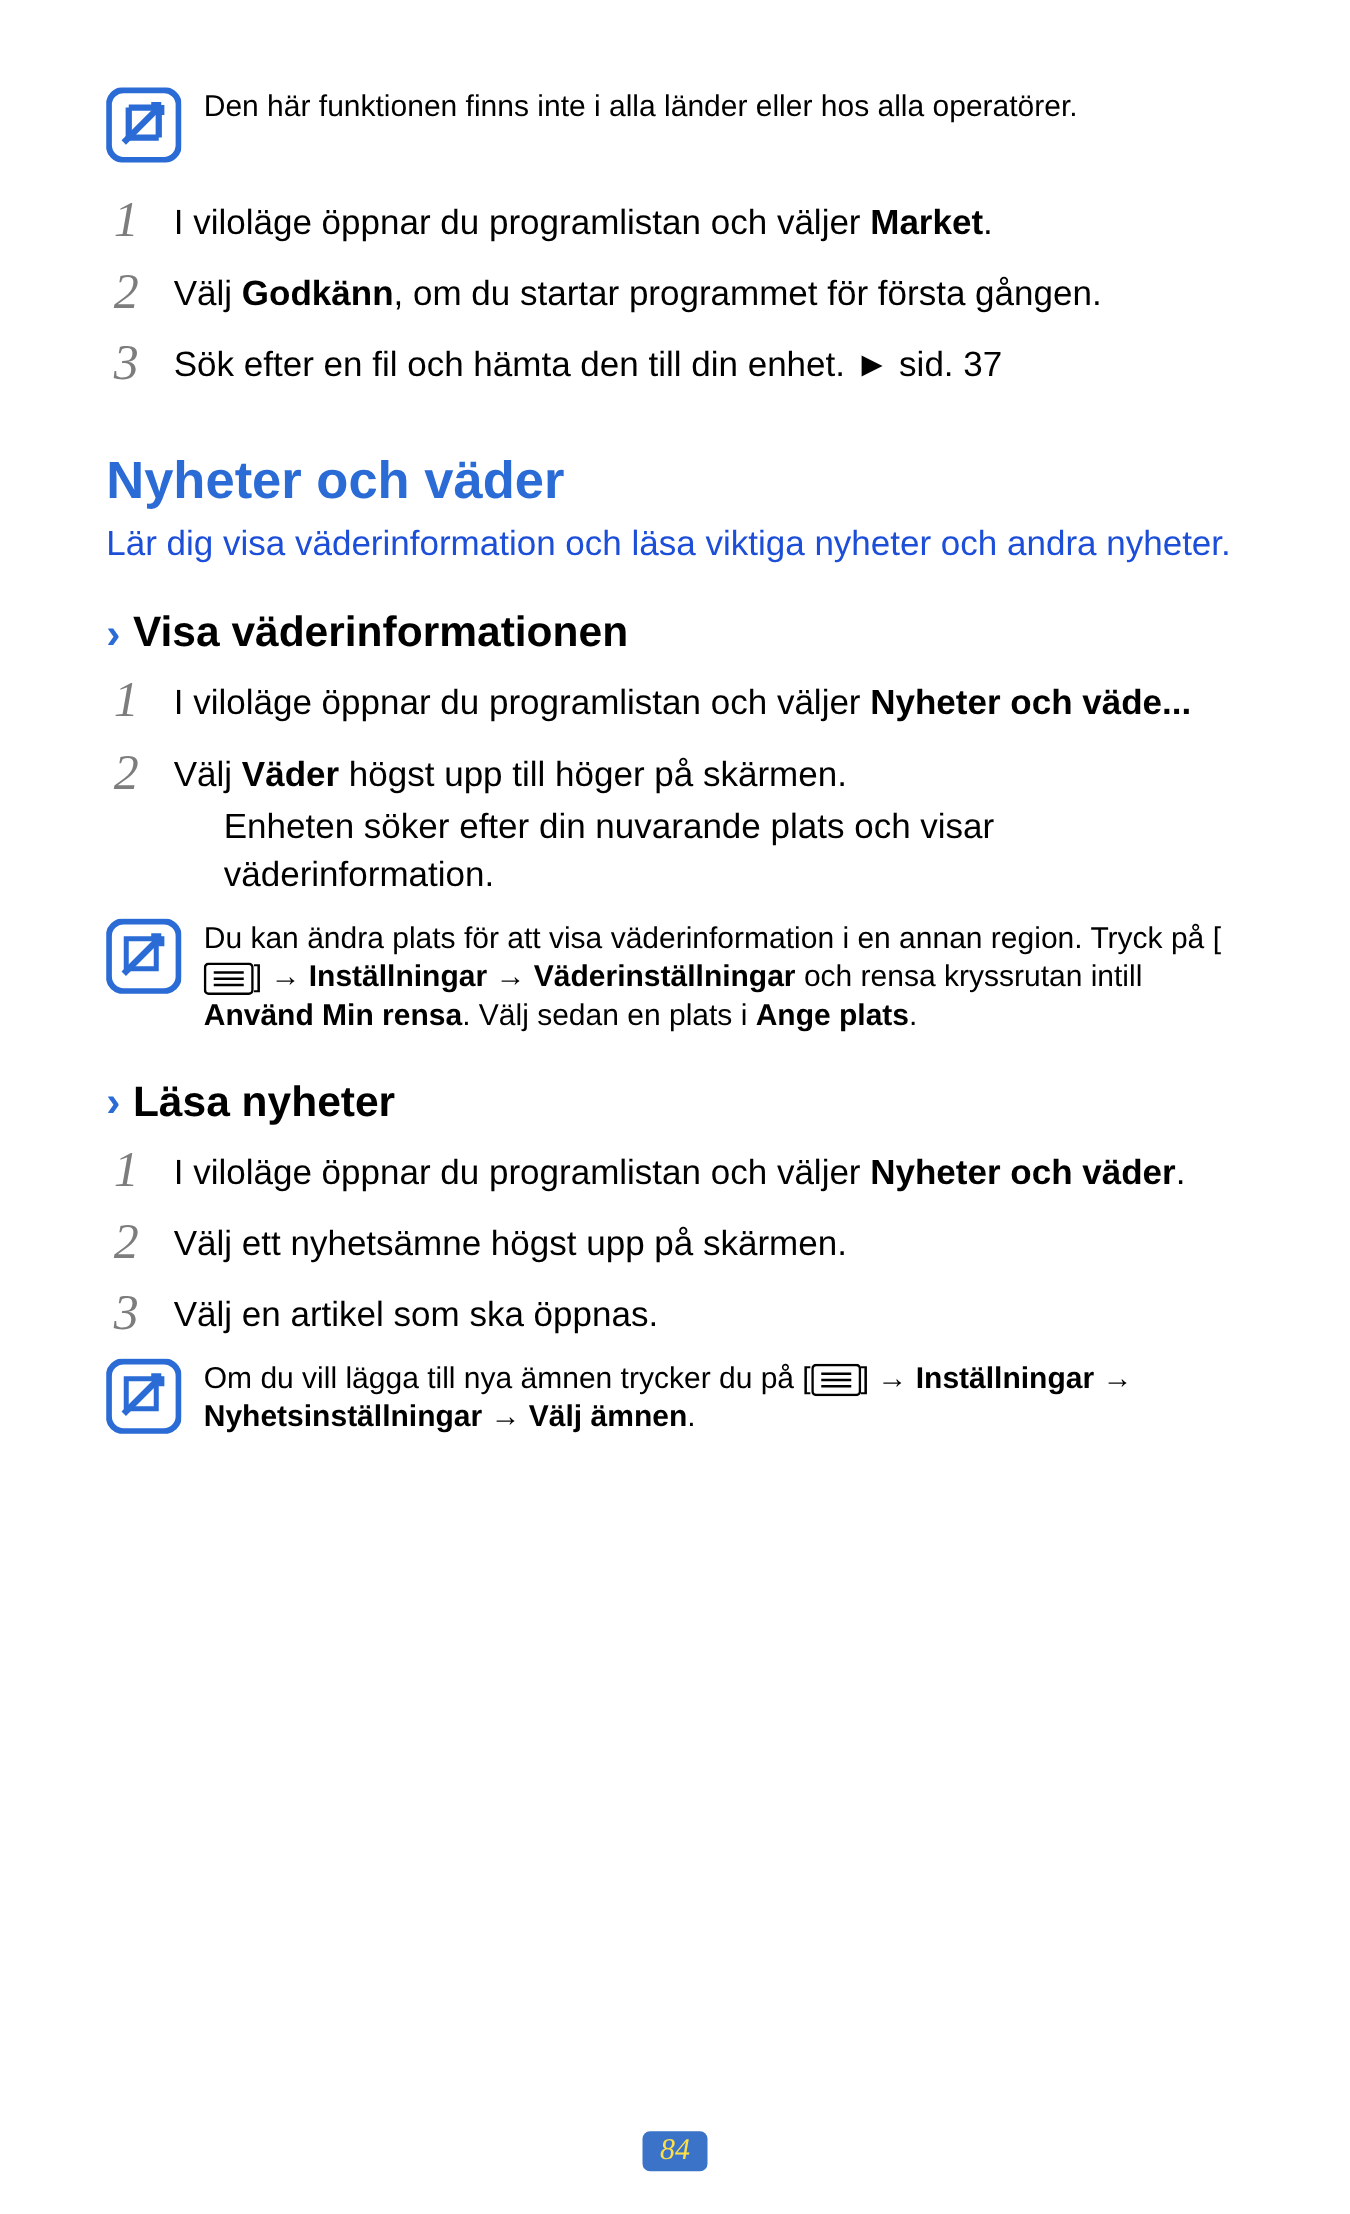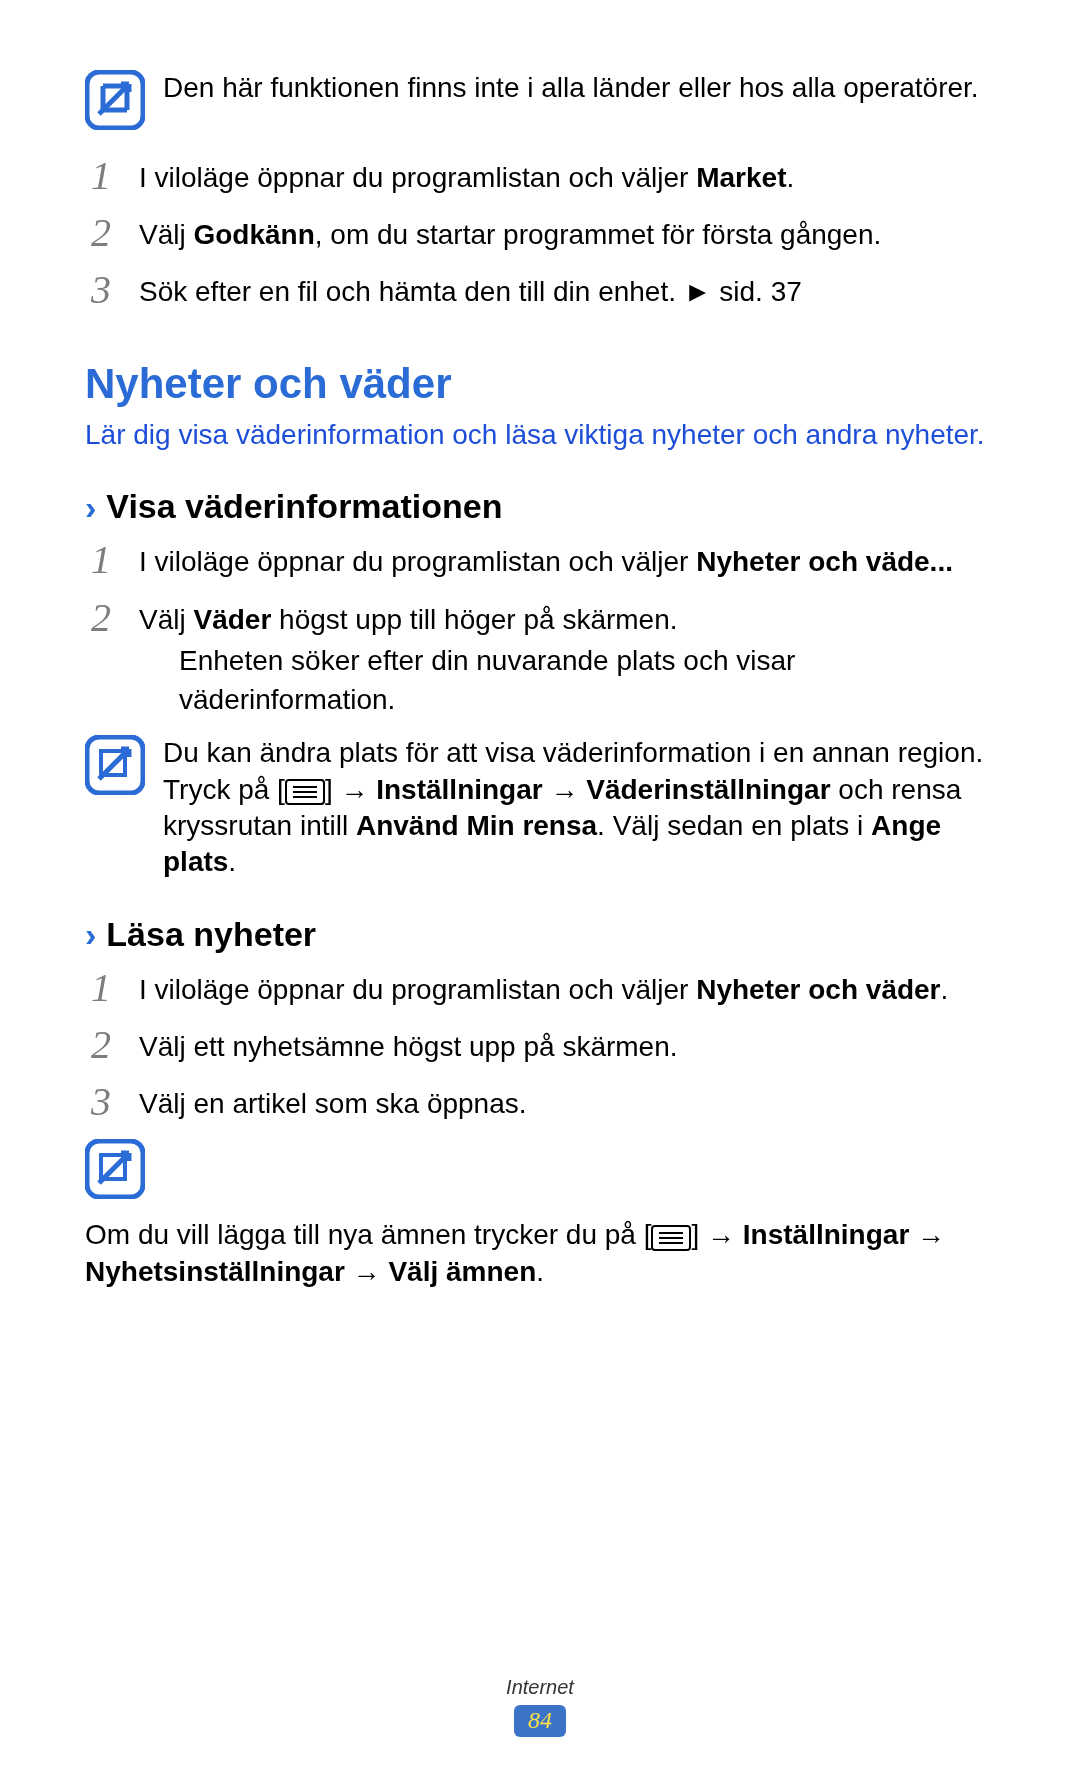--- a/index.html
+++ b/index.html
@@ -21,21 +21,21 @@
     align-items: flex-start;
     gap: 18px;
     margin-bottom: 26px;
   }
   .note-icon {
     flex: 0 0 60px;
     height: 60px;
   }
   .note-icon svg { width: 60px; height: 60px; }
   .note-text {
-    font-size: 28px;
+    font-size: 24px;
     line-height: 1.3;
     color: #000;
   }
 
   .num-list {
     margin-top: 14px;
   }
   .num-item {
     display: flex;
     align-items: flex-start;
@@ -228,21 +228,21 @@
     <div class="num-item">
       <div class="num">2</div>
       <div class="num-body">Välj ett nyhetsämne högst upp på skärmen.</div>
     </div>
     <div class="num-item">
       <div class="num">3</div>
       <div class="num-body">Välj en artikel som ska öppnas.</div>
     </div>
   </div>
 
-  <div class="note-row" style="margin-top:10px;flex-direction:column;">
+  <div class="note-row" style="margin-top:10px;">
     <div class="note-icon">
       <svg viewBox="0 0 60 60">
         <rect x="2" y="2" width="56" height="56" rx="12" fill="none" stroke="#2a6bd6" stroke-width="5"></rect>
         <path d="M14 44 L44 14" stroke="#2a6bd6" stroke-width="5"></path>
         <path d="M44 14 L36 14 M44 14 L44 22" stroke="#2a6bd6" stroke-width="5"></path>
         <rect x="16" y="16" width="24" height="24" fill="none" stroke="#2a6bd6" stroke-width="4"></rect>
       </svg>
     </div>
     <div class="note-text">
       <span>Om du vill lägga till nya ämnen trycker du på [</span><span class="menu-icon"><svg viewBox="0 0 40 26">
@@ -250,15 +250,14 @@
             <line x1="8" y1="8" x2="32" y2="8" stroke="#000" stroke-width="2"></line>
             <line x1="8" y1="13" x2="32" y2="13" stroke="#000" stroke-width="2"></line>
             <line x1="8" y1="18" x2="32" y2="18" stroke="#000" stroke-width="2"></line>
           </svg></span><span>] → </span><span class="bold">Inställningar</span><span> → </span><span class="bold">Nyhetsinställningar</span><span> → </span><span class="bold">Välj ämnen</span><span>.</span>
     </div>
   </div>
 
 </div>
 
 <div class="footer">
-  <div class="footer-label">Internet</div>
   <div class="footer-page">84</div>
 </div>
 
 </body></html>

